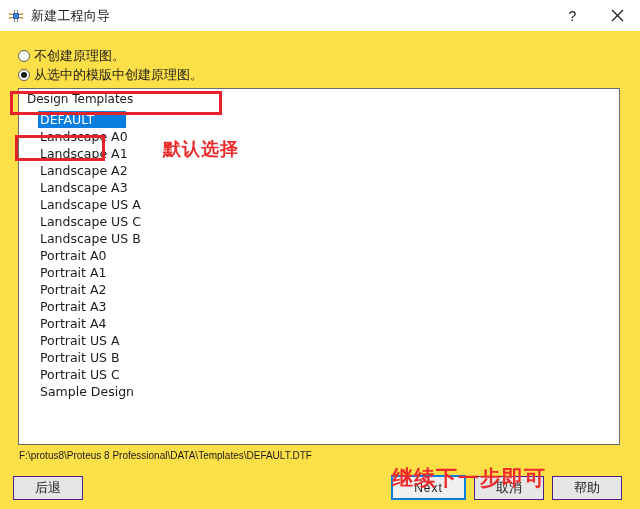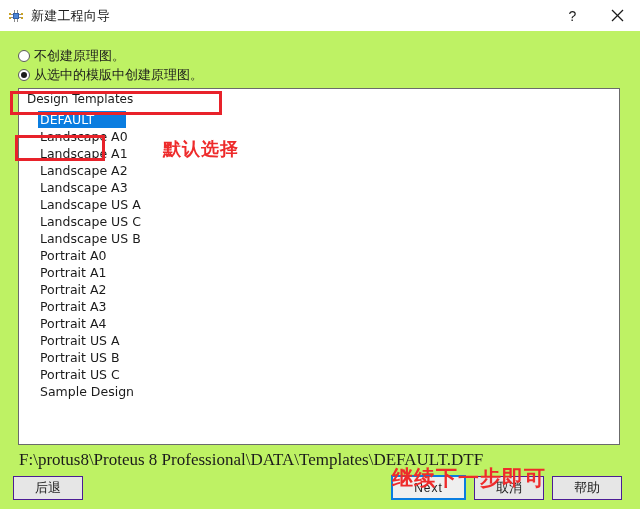--- a/index.html
+++ b/index.html
@@ -53,21 +53,21 @@
   #help-button { right: 45px; font-size: 14px; }
   #close-button { right: 0px; }
   #close-button svg { display: block; }
 
   
   #dialog-body {
     position: absolute;
     left: 0; top: 31px;
     width: 640px;
     height: 478px;
-    background: #bef264;
+    background: #fde047;
   }
 
   
   .radio-row {
     position: absolute;
     left: 18px;
     display: flex;
     align-items: center;
     height: 18px;
   }
@@ -134,23 +134,23 @@
   }
   .template-item.selected {
     background: #0a7de0;
     color: #ffffff;
   }
 
   
   #file-path {
     position: absolute;
     left: 19px; top: 419px;
-    font-size: 17px;
-    color: #1b1b1b;
-    font-family: Liberation Serif, serif;
+    font-size: 10px;
+    color: #1b1b1b;
+    font-family: Liberation Sans, sans-serif;
     white-space: nowrap;
   }
 
   
   .dlg-button {
     position: absolute;
     background: #e6e6e6;
     border: 1px solid #4c1d95;
     box-sizing: border-box;
     font-size: 13px;

